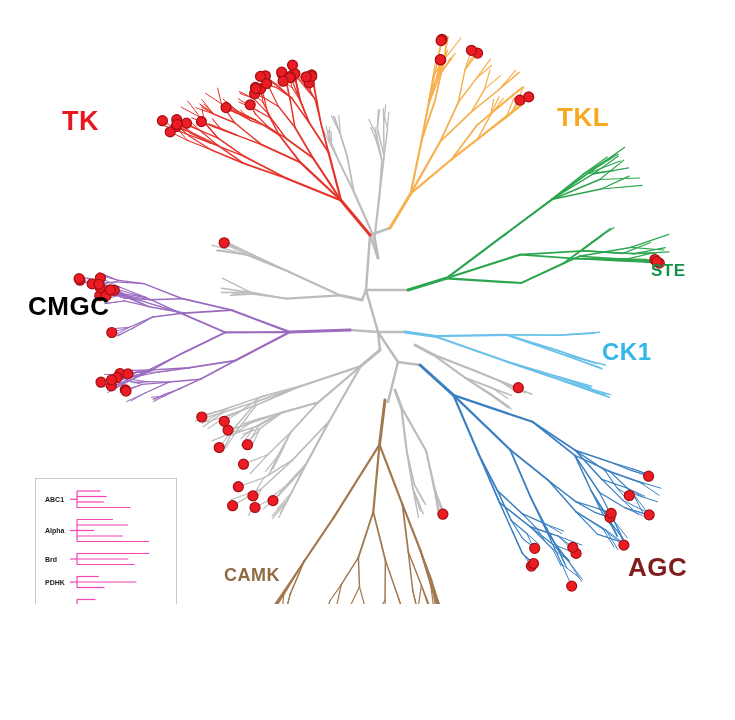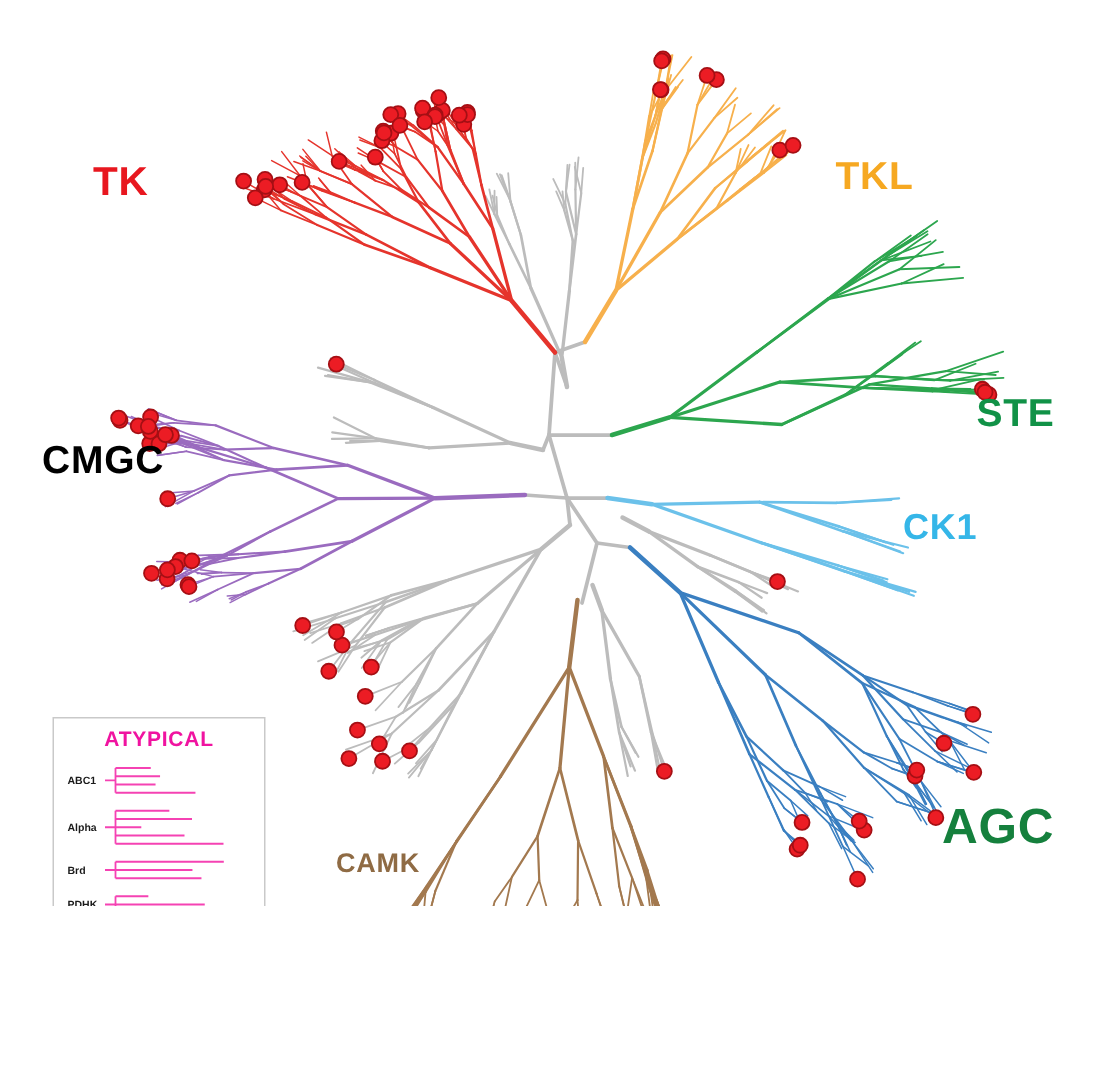--- a/index.html
+++ b/index.html
@@ -1046,29 +1046,28 @@
         <circle cx="106.0" cy="295.8" r="5" fill="#ec1c24" stroke="#a50f14" stroke-width="1.2"></circle>
         <circle cx="110.3" cy="289.8" r="5" fill="#ec1c24" stroke="#a50f14" stroke-width="1.2"></circle>
         <circle cx="92.1" cy="283.9" r="5" fill="#ec1c24" stroke="#a50f14" stroke-width="1.2"></circle>
         <circle cx="98.9" cy="284.3" r="5" fill="#ec1c24" stroke="#a50f14" stroke-width="1.2"></circle>
       </g>
     </svg>
 
   <div id="labels">
       <div class="clade-label" style="left: 62px; top: 108px; color: rgb(232, 23, 31); font-size: 27px;">TK</div>
       <div class="clade-label" style="left: 557px; top: 104px; color: rgb(246, 168, 33); font-size: 26px; text-align: center;">TKL</div>
-      <div class="clade-label" style="left: 651px; top: 262px; color: rgb(17, 146, 71); font-size: 26px;">STE</div>
+      <div class="clade-label" style="left: 651px; top: 262px; color: rgb(17, 146, 71); font-size: 17px;">STE</div>
       <div class="clade-label" style="left: 602px; top: 340px; color: rgb(53, 182, 232); font-size: 24px; text-align: center;">CK1</div>
-      <div class="clade-label" style="left: 628px; top: 534px; color: #15803d; font-size: 33px;">AGC</div>
+      <div class="clade-label" style="left: 628px; top: 554px; color: #7f1d1d; font-size: 26px;">AGC</div>
       <div class="clade-label" style="left: 224px; top: 566px; color: rgb(143, 107, 68); font-size: 18px;">CAMK</div>
       <div class="clade-label" style="left: 28px; top: 293px; color: #000000; font-size: 26px;">CMGC</div>
     </div>
 
   <div id="atypical-box" style="left: 35px; top: 478px; width: 140px; height: 222px;">
-    <div id="atypical-title" style="color: rgb(240, 19, 160);">ATYPICAL</div>
     <svg id="atypical-svg" width="130" height="188">
         <g stroke="#f542b3">
           <text x="4" y="20.8" class="fam-label" stroke="none">ABC1</text>
           <line x1="36.0" y1="10.0" x2="36.0" y2="26.5" stroke-width="1.20"></line>
           <line x1="29.0" y1="18.3" x2="36.0" y2="18.3" stroke-width="1.20"></line>
           <line x1="36.0" y1="10.0" x2="59.5" y2="10.0" stroke-width="1.20"></line>
           <line x1="36.0" y1="15.5" x2="65.7" y2="15.5" stroke-width="1.20"></line>
           <line x1="36.0" y1="21.0" x2="62.7" y2="21.0" stroke-width="1.20"></line>
           <line x1="36.0" y1="26.5" x2="89.3" y2="26.5" stroke-width="1.20"></line>
         </g>

